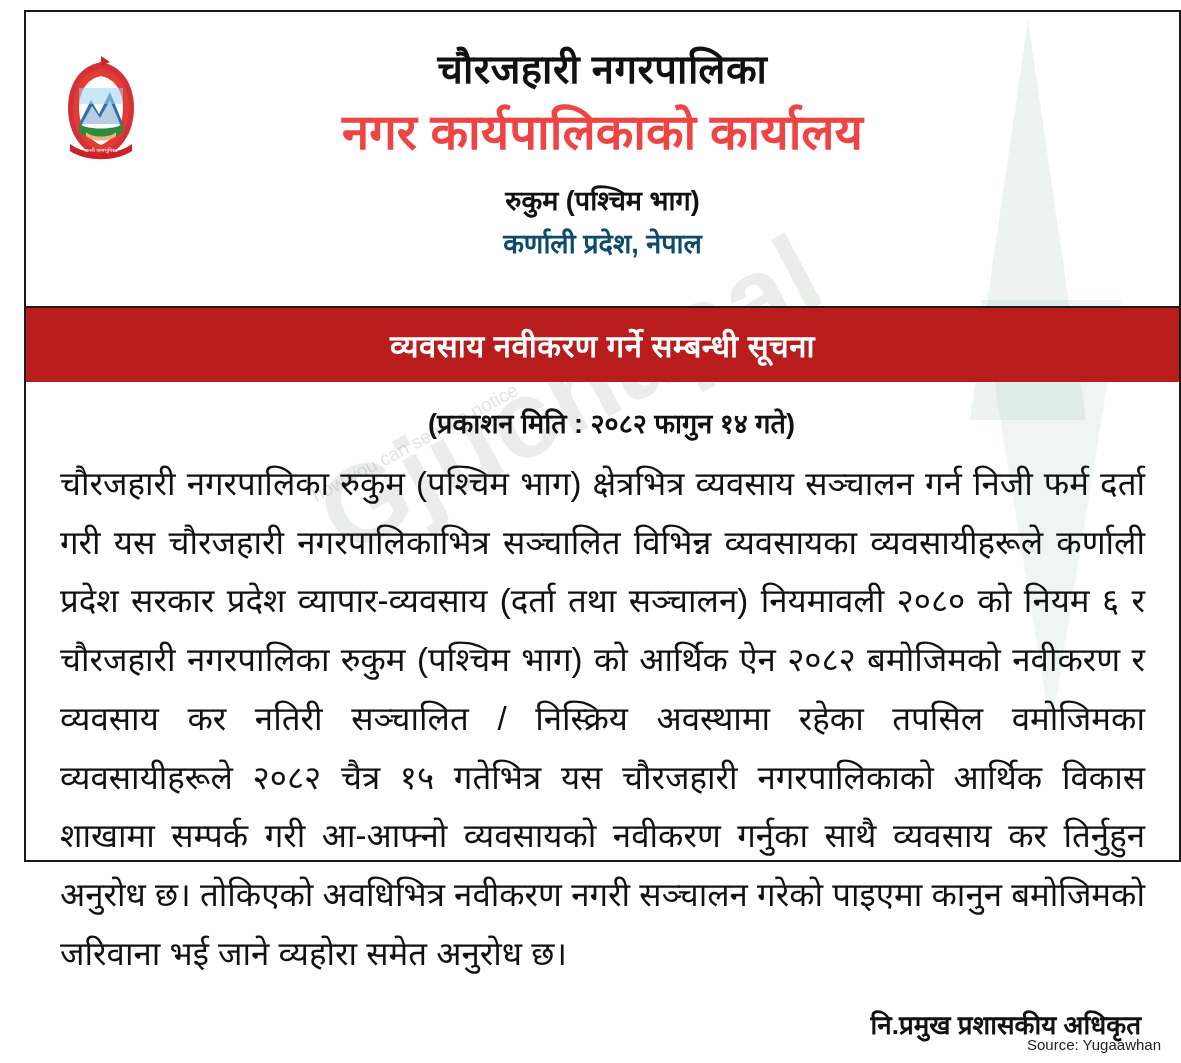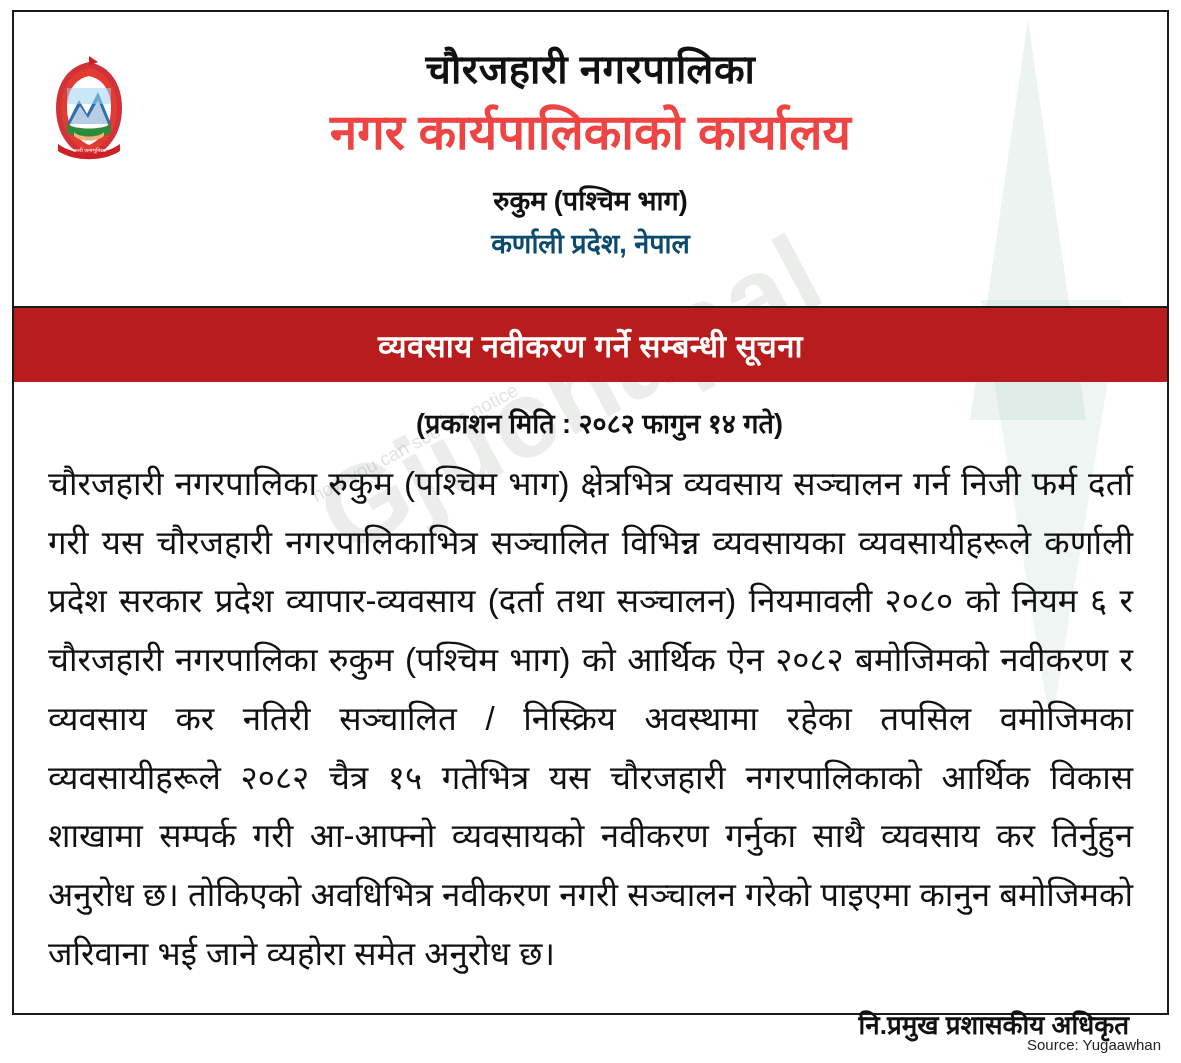--- a/index.html
+++ b/index.html
@@ -61,24 +61,24 @@
     right: 60px; top: 300px;
     width: 0; height: 0;
     border-left: 70px solid transparent;
     border-right: 70px solid transparent;
     border-top: 430px solid rgba(150,190,175,0.16);
   }
 
   
   .notice {
     position: absolute;
-    left: 12px;
+    left: 24px;
     top: 10px;
     width: 1157px;
-    height: 1005px;
+    height: 852px;
     border: 2px solid #1a1a1a;
     background: transparent;
     z-index: 2;
   }
 
   .header {
     position: relative;
     padding: 18px 20px 12px 20px;
     text-align: center;
     border-bottom: 2px solid #1a1a1a;

